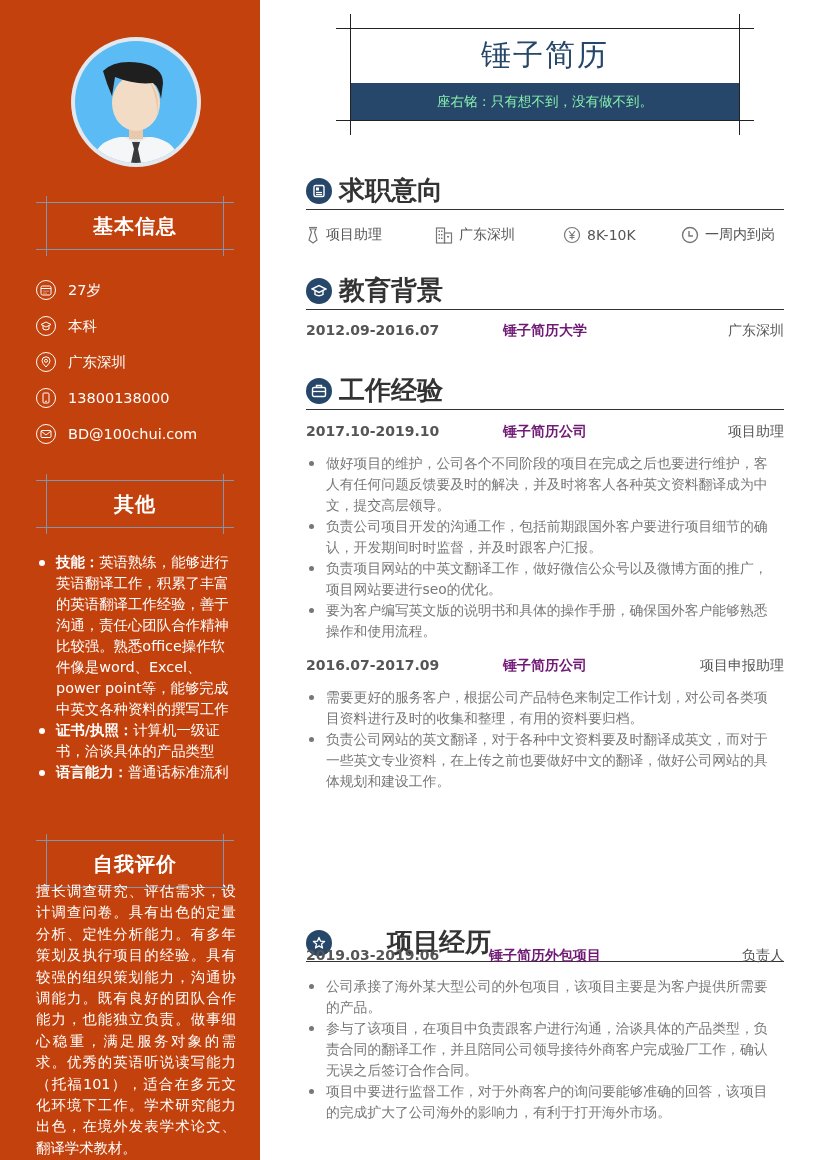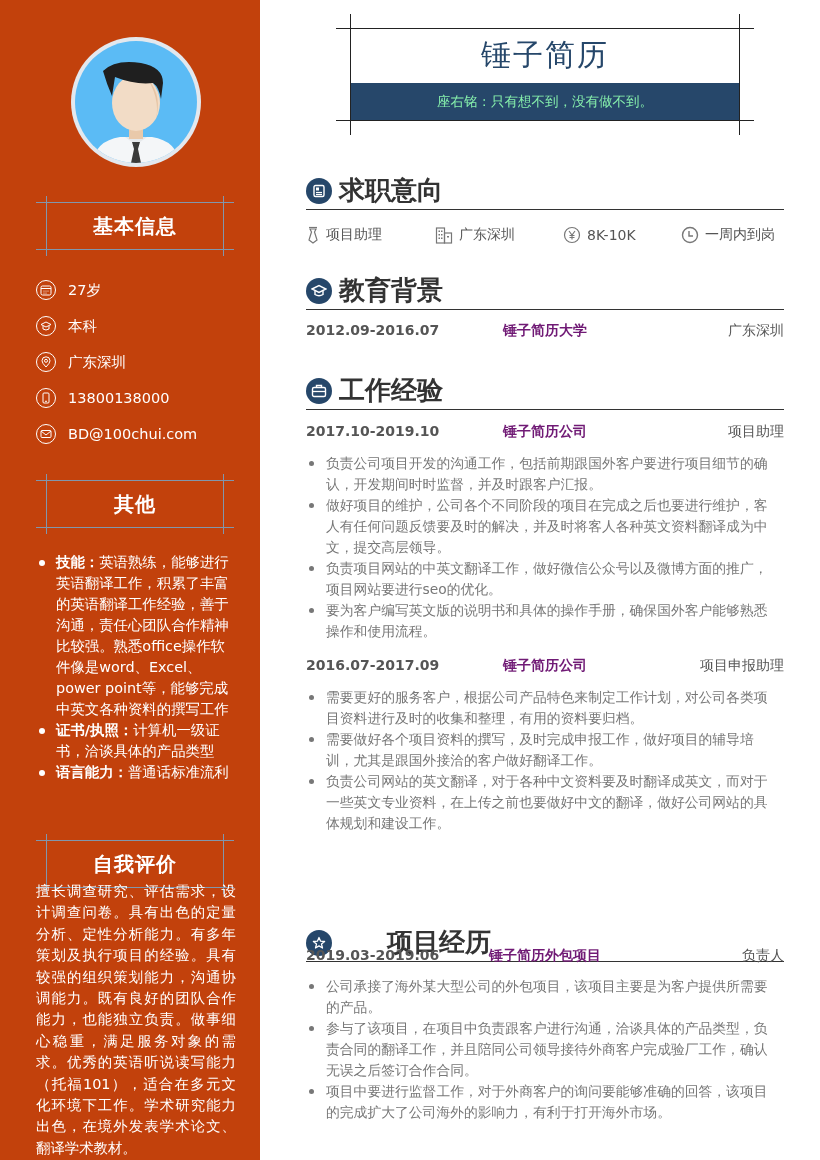--- a/index.html
+++ b/index.html
@@ -246,34 +246,33 @@
     </span>
     <span class="stxt">工作经验</span>
   </div>
 
   <div class="entry-row" style="top:423px;">
     <span class="date">2017.10-2019.10</span>
     <span class="org">锤子简历公司</span>
     <span class="role">项目助理</span>
   </div>
   <ul class="bullets" style="top:453px;">
+    <li>做好项目的维护，公司各个不同阶段的项目在完成之后也要进行维护，客人有任何问题反馈要及时的解决，并及时将客人各种英文资料翻译成为中文，提交高层领导。</li>
     <li>负责公司项目开发的沟通工作，包括前期跟国外客户要进行项目细节的确认，开发期间时时监督，并及时跟客户汇报。</li>
-    <li>做好项目的维护，公司各个不同阶段的项目在完成之后也要进行维护，客人有任何问题反馈要及时的解决，并及时将客人各种英文资料翻译成为中文，提交高层领导。</li>
     <li>负责项目网站的中英文翻译工作，做好微信公众号以及微博方面的推广，项目网站要进行seo的优化。</li>
     <li>要为客户编写英文版的说明书和具体的操作手册，确保国外客户能够熟悉操作和使用流程。</li>
   </ul>
 
   <div class="entry-row" style="top:657px;">
     <span class="date">2016.07-2017.09</span>
     <span class="org">锤子简历公司</span>
     <span class="role">项目申报助理</span>
   </div>
   <ul class="bullets" style="top:687px;">
     <li>需要更好的服务客户，根据公司产品特色来制定工作计划，对公司各类项目资料进行及时的收集和整理，有用的资料要归档。</li>
-    <li>需要做好各个项目资料的撰写，及时完成申报工作，做好项目的辅导培训，尤其是跟国外接洽的客户做好翻译工作。</li>
     <li>负责公司网站的英文翻译，对于各种中文资料要及时翻译成英文，而对于一些英文专业资料，在上传之前也要做好中文的翻译，做好公司网站的具体规划和建设工作。</li>
   </ul>
 
   <div class="sec-head" style="top:924px;gap:48px;">
     <span class="sic">
       <svg width="14" height="14" viewBox="0 0 14 14">
           <path d="M7 1.5 L8.6 5.2 L12.6 5.5 L9.5 8.1 L10.5 12 L7 9.9 L3.5 12 L4.5 8.1 L1.4 5.5 L5.4 5.2 Z" fill="none" stroke="#fff" stroke-width="1.3" stroke-linejoin="round"></path>
         </svg>
     </span>
     <span class="stxt">项目经历</span>

